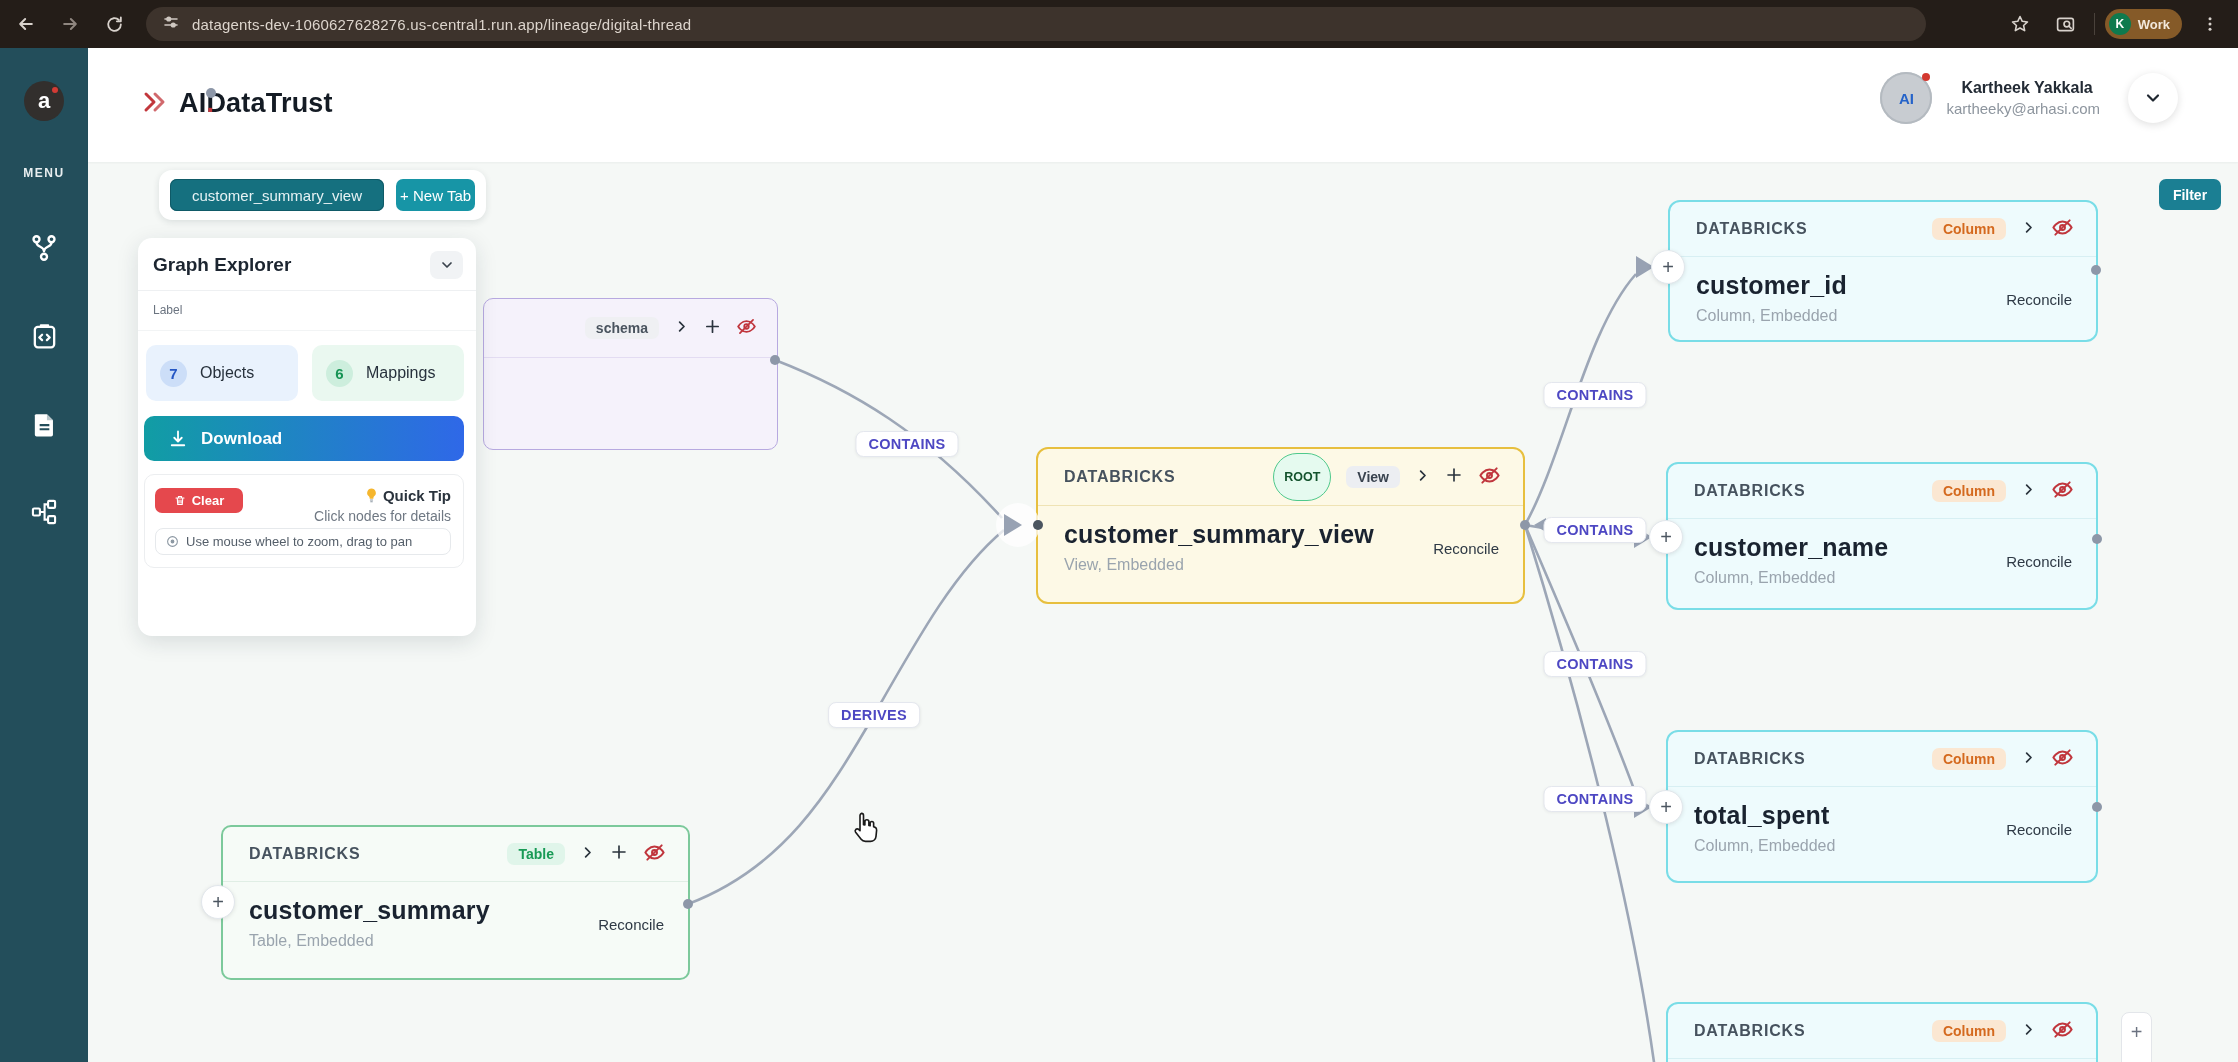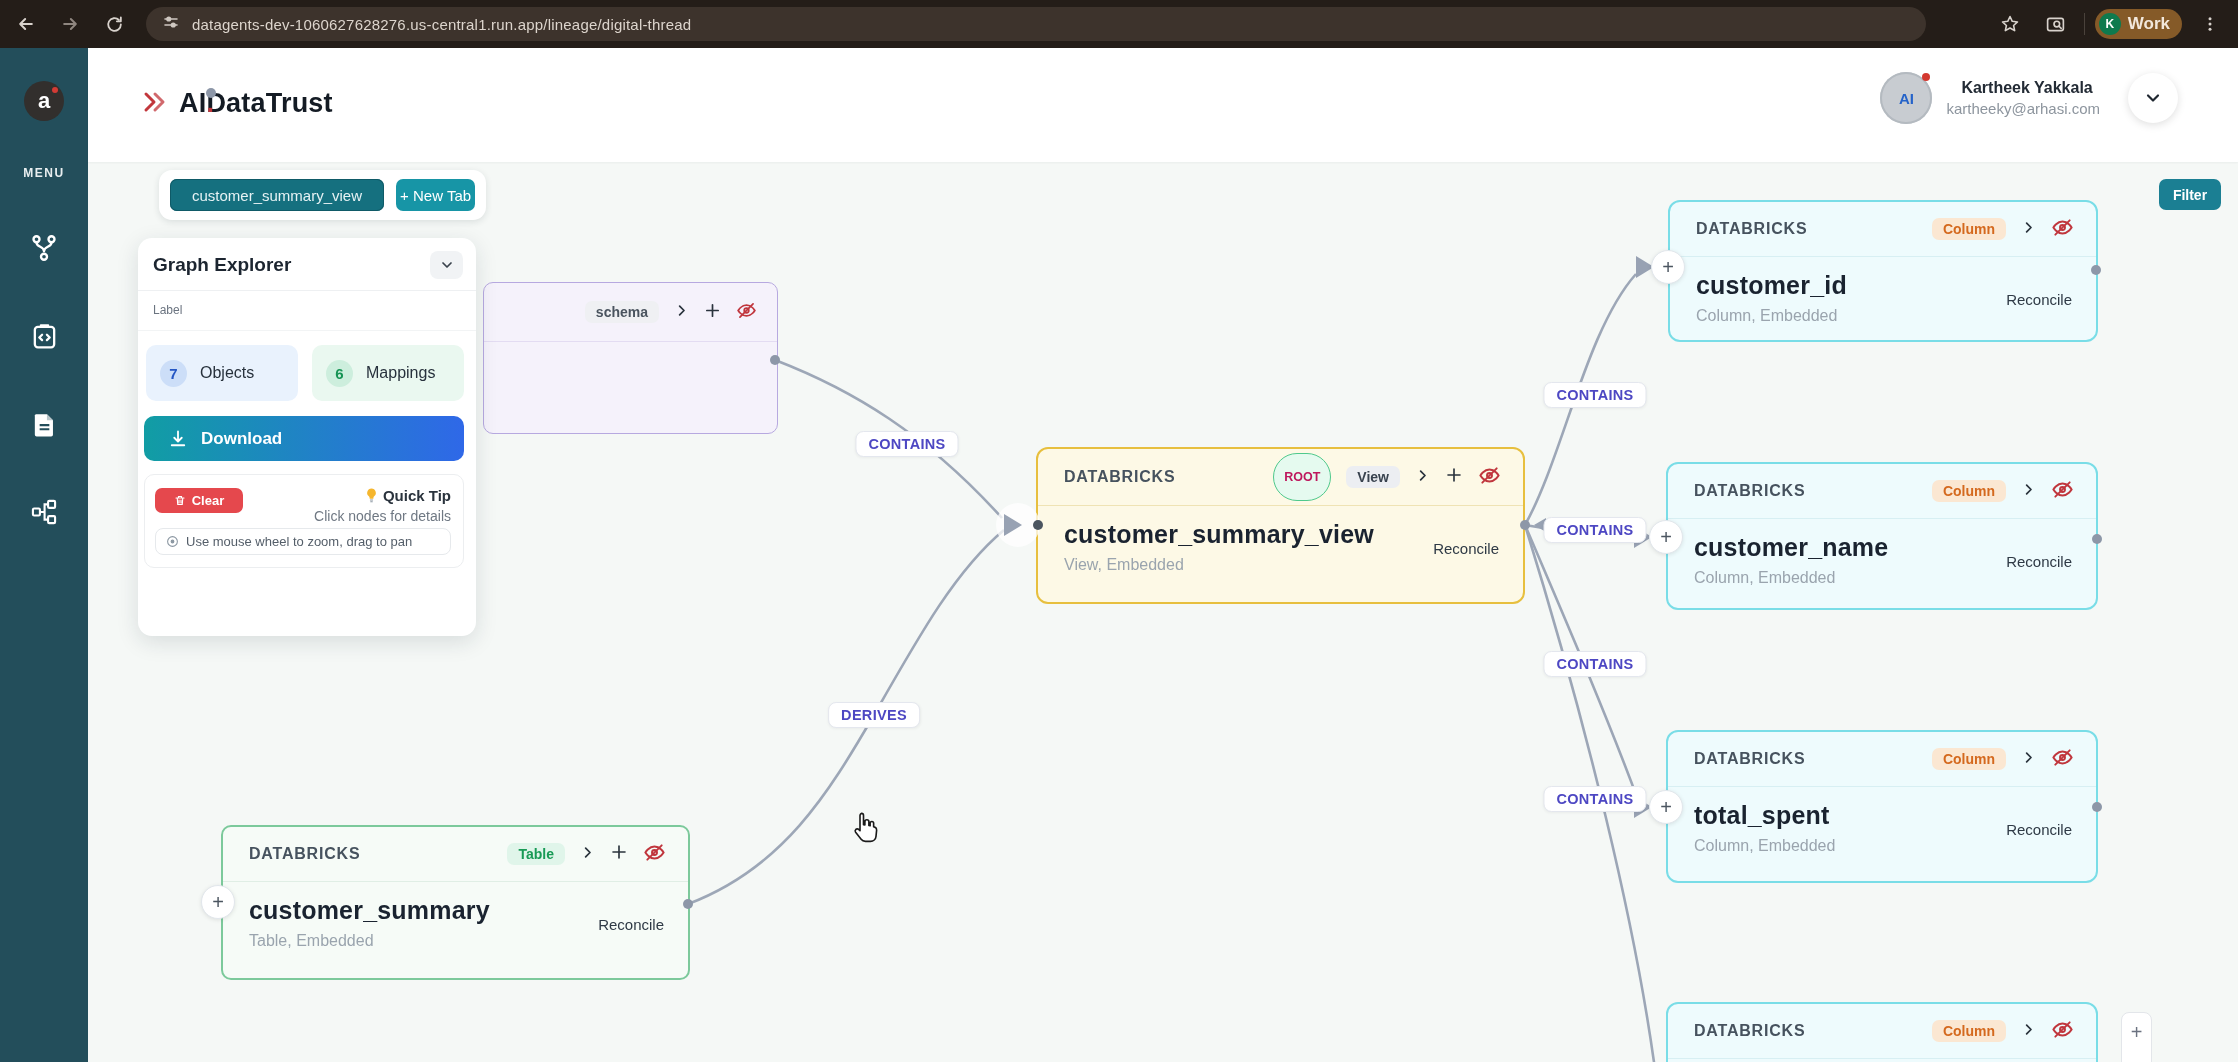--- a/index.html
+++ b/index.html
@@ -7,21 +7,21 @@
 
   
   .chrome { position:absolute; left:0; top:0; width:2238px; height:48px; background:#241d18; display:flex; align-items:center; }
   .nav-ic { width:36px; height:36px; display:flex; align-items:center; justify-content:center; margin-left:8px; border-radius:50%; }
   .url-pill { height:34px; flex:0 0 1780px; margin-left:14px; background:#3d332c; border-radius:17px; display:flex; align-items:center; padding:0 16px; }
   .url-text { color:#ddd5cd; font-size:15px; margin-left:12px; letter-spacing:.2px; }
   .chrome-right { display:flex; align-items:center; margin-left:auto; margin-right:10px; gap:10px; }
   .chrome-sep { width:1px; height:22px; background:#4a423b; }
   .profile-chip { height:30px; background:#855a28; border-radius:15px; display:flex; align-items:center; padding:0 12px 0 4px; gap:7px; }
   .profile-avatar { width:22px; height:22px; border-radius:50%; background:#0e7a4e; color:#fff; font-size:12px; font-weight:bold; display:flex; align-items:center; justify-content:center; }
-  .profile-name { color:#f2e8dc; font-size:17px; font-weight:bold; }
+  .profile-name { color:#f2e8dc; font-size:13px; font-weight:bold; }
 
   
   .sidebar { position:absolute; left:0; top:48px; width:88px; height:1014px; background:#234e5b; display:flex; flex-direction:column; align-items:center; }
   .logo-circle { margin-top:33px; width:40px; height:40px; border-radius:50%; background:#322f2d; color:#fff; font-size:22px; font-weight:bold; display:flex; align-items:center; justify-content:center; position:relative; }
   .logo-circle i { position:absolute; right:6px; top:6px; width:6px; height:6px; border-radius:50%; background:#d33b35; }
   .menu-label { margin-top:45px; color:#e8eef0; font-size:12px; font-weight:bold; letter-spacing:1.5px; }
   .side-ic { margin-top:48px; width:40px; height:40px; display:flex; align-items:center; justify-content:center; }
 
   
   .main { position:absolute; left:88px; top:48px; width:2150px; height:1014px; background:#fff; }
@@ -76,29 +76,29 @@
   .head-right { display:flex; align-items:center; gap:15px; }
   .node-body { position:relative; padding:14px 22px 0 26px; }
   .node-title { font-size:25px; font-weight:bold; color:#1a2330; letter-spacing:.2px; }
   .node-sub { font-size:16px; color:#9aa4ae; margin-top:7px; }
   .node-action { position:absolute; right:24px; top:34px; font-size:15px; color:#2e3945; }
   .badge { font-size:14px; font-weight:bold; border-radius:7px; padding:3px 11px; }
   .badge-column { background:#fbe7d2; color:#d4691e; }
   .badge-table { background:#e0f5ea; color:#189a55; }
   .badge-view { background:#eceef2; color:#39434f; }
   .badge-schema { background:#eff0f3; color:#4a545f; }
-  .badge-root { background:#e5faef; color:#be185d; border:1.5px solid #4fc98c; border-radius:999px; font-size:12.5px; padding:16px 10px; }
+  .badge-root { background:#e5faef; color:#14532d; border:1.5px solid #4fc98c; border-radius:999px; font-size:12.5px; padding:16px 10px; }
 
   .node-yellow { left:948px; top:285px; width:489px; height:157px; background:#fdf9e6; border:2.5px solid #e7bf3e; }
   .node-yellow .node-head { height:57px; border-bottom:1px solid #efe3b4; }
   .node-cyan { background:#eefbfd; border:2px solid #79dde7; }
   .node-cyan .node-head { height:55px; border-bottom:1px solid #d7eff3; }
   .node-green { left:133px; top:663px; width:469px; height:155px; background:#f6fbf7; border:2px solid #7cc99b; border-radius:10px; }
   .node-green .node-head { height:55px; border-bottom:1px solid #e0eee5; }
-  .node-purple { left:395px; top:120px; width:295px; height:152px; background:#f5f2fb; border:1.5px solid #b7a9e0; border-radius:10px; z-index:6; }
+  .node-purple { left:395px; top:136px; width:295px; height:152px; background:#f5f2fb; border:1.5px solid #b7a9e0; border-radius:10px; z-index:6; }
   .node-purple .node-head { height:59px; border-bottom:1px solid #e3dcf2; justify-content:flex-end; gap:15px; padding-right:20px; }
 
   .n-cid   { left:1580px; top:38px;  width:430px; height:142px; }
   .n-cname { left:1578px; top:300px; width:432px; height:148px; }
   .n-spent { left:1578px; top:568px; width:432px; height:153px; }
   .n-bottom{ left:1578px; top:840px; width:432px; height:150px; }
 
   
   .plus-circle { position:absolute; width:34px; height:34px; border-radius:50%; background:#fff; border:1px solid #e2e7ec; box-shadow:0 1px 4px rgba(0,0,0,.10); color:#4b5560; font-size:20px; display:flex; align-items:center; justify-content:center; z-index:12; }
   .dot { position:absolute; width:10px; height:10px; border-radius:50%; background:#8d97a8; z-index:11; }

